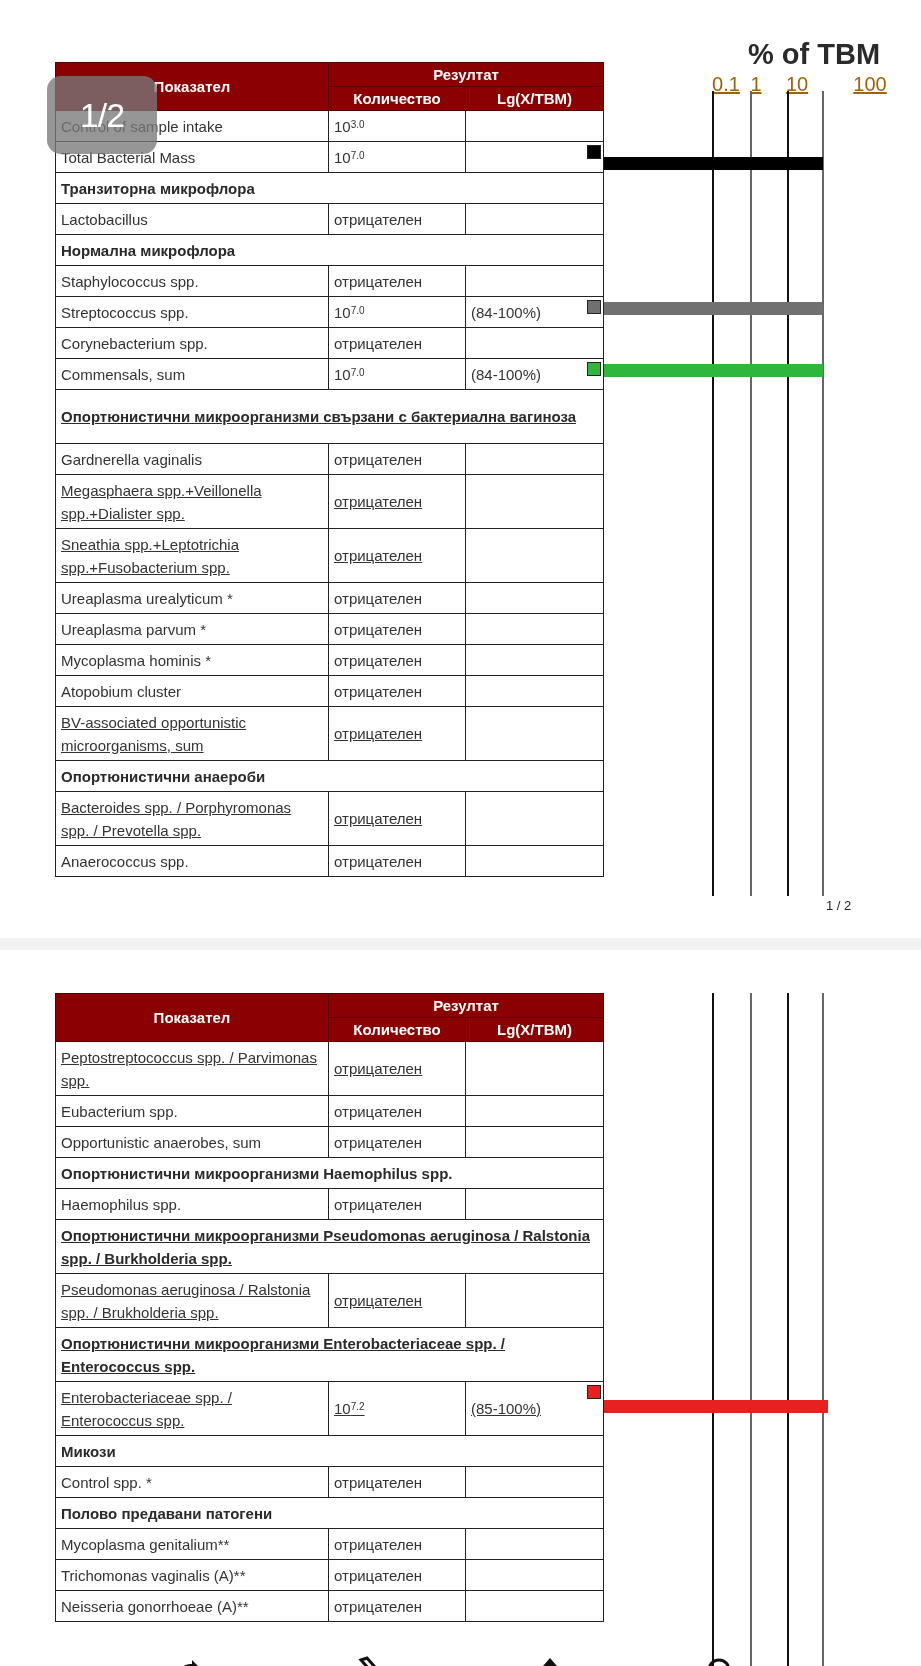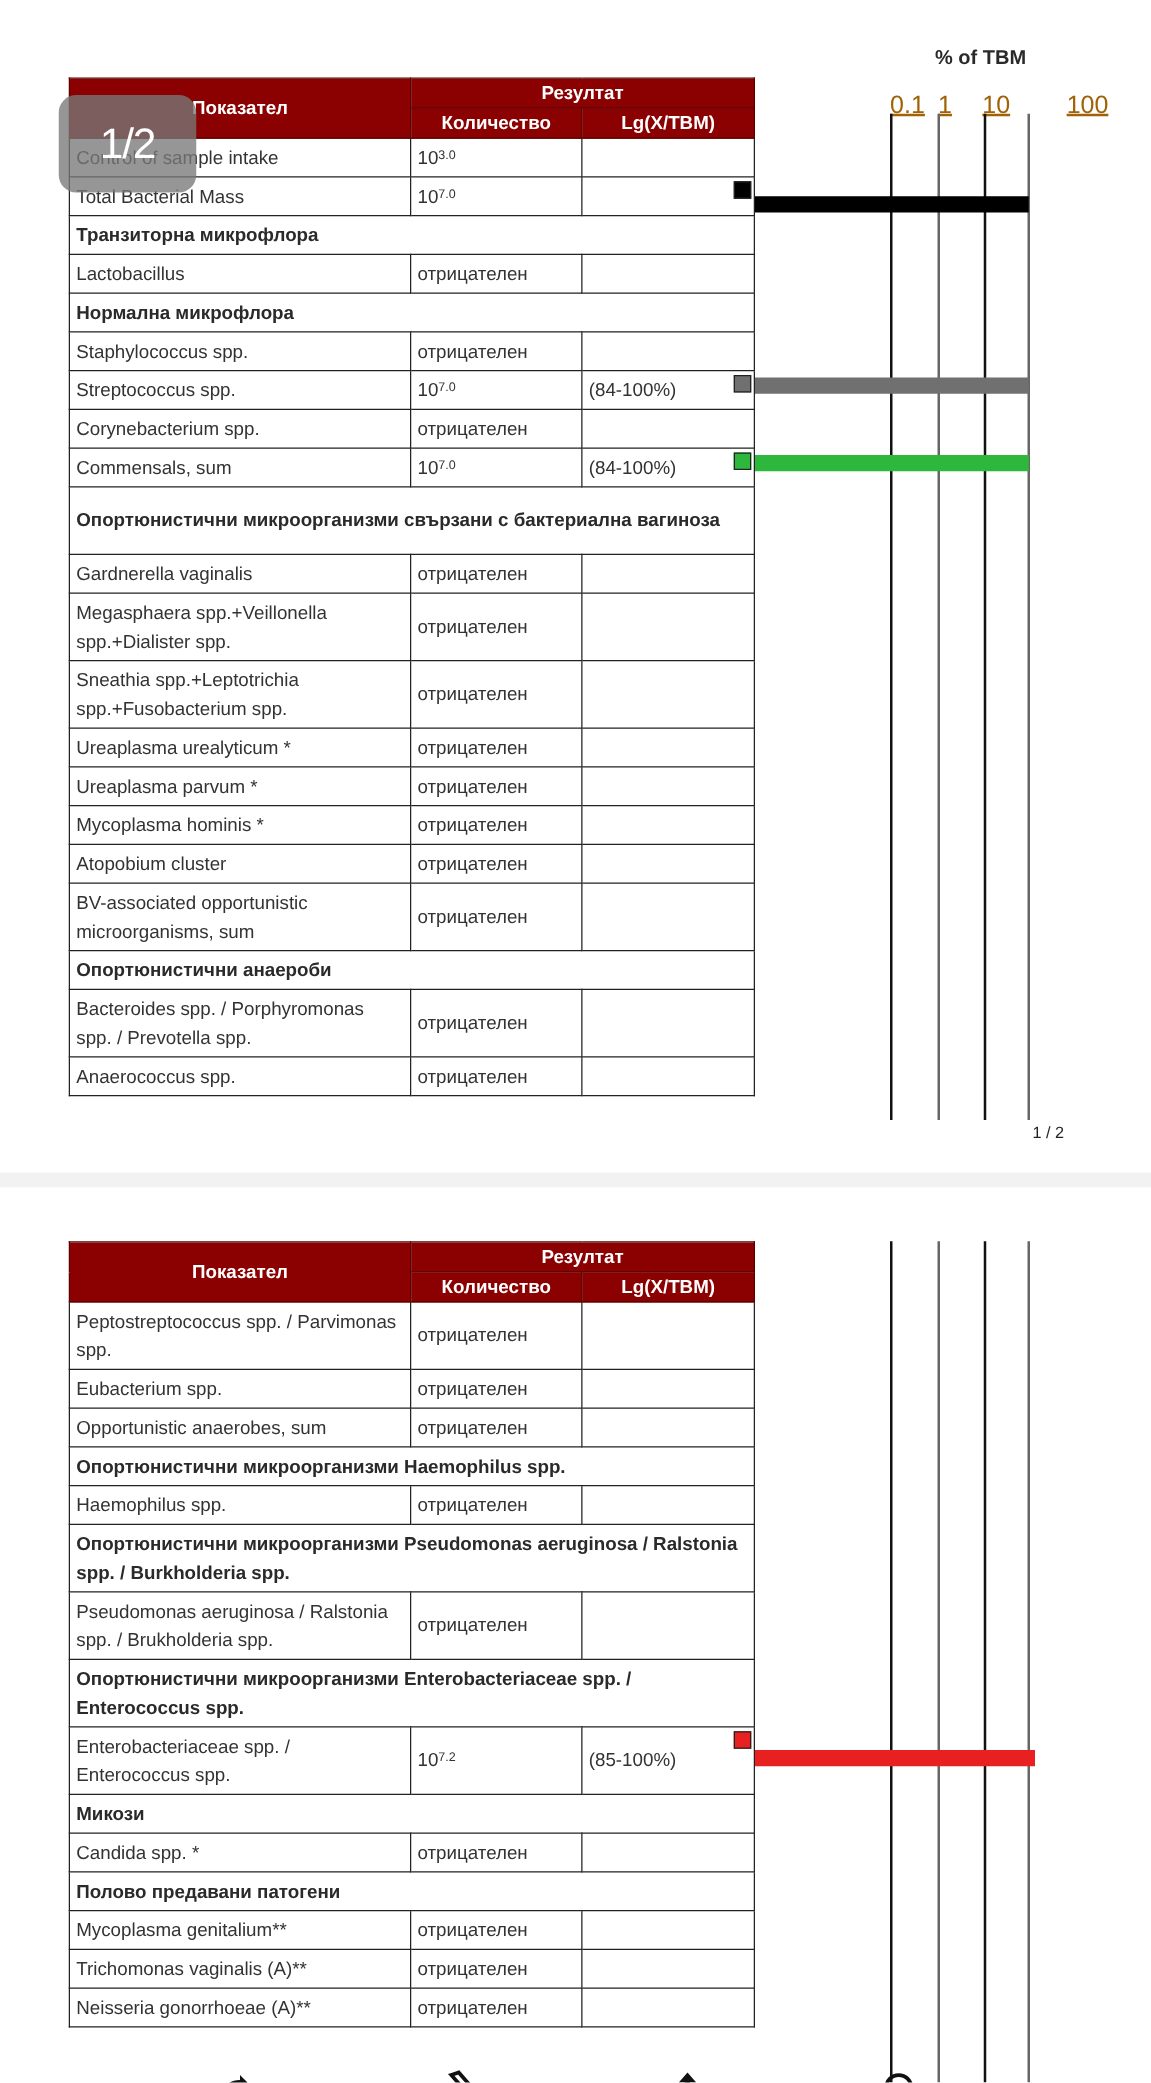--- a/index.html
+++ b/index.html
@@ -5,31 +5,31 @@
   * { box-sizing: border-box; margin: 0; padding: 0; }
   html, body { width: 921px; height: 1666px; overflow: hidden; background: #ffffff; }
   body { position: relative; font-family: "Liberation Sans", "DejaVu Sans", sans-serif; color: #222; }
 
   .page { position: absolute; left: 0; width: 921px; background: #fff; }
   .page1 { top: 0; height: 938px; }
   .page-gap { position: absolute; left: 0; top: 938px; width: 921px; height: 12px; background: #f2f2f2; }
   .page2 { top: 950px; height: 716px; }
 
   .doc-title { position: absolute; left: 55px; top: 38px; font-size: 17px; font-weight: bold; color: #2a2a2a; }
-  .tbm-title { position: absolute; left: 748px; top: 38px; font-size: 16px; font-weight: bold; color: #2a2a2a; text-align: center; }
+  .tbm-title { position: absolute; left: 748px; top: 38px; font-size: 29px; font-weight: bold; color: #2a2a2a; text-align: center; }
   .tick-label { position: absolute; top: 73px; font-size: 20px; color: #a16207; transform: translateX(-50%); text-decoration: underline; }
 
   table.res { position: absolute; left: 55px; border-collapse: collapse; width: 548px; table-layout: fixed; }
   table.res col.c1 { width: 273px; }
   table.res col.c2 { width: 137px; }
   table.res col.c3 { width: 138px; }
   table.res th { background: #8b0000; color: #fff; font-weight: bold; font-size: 15px; border: 1px solid #5a0000; height: 24px; text-align: center; }
   table.res th.main { height: 48px; }
   table.res td { border: 1.5px solid #222; font-size: 15px; color: #333; padding: 0 5px; height: 31px; vertical-align: middle; line-height: 23px; position: relative; }
-  table.res tr.two td { height: 54px; }
+  table.res tr.two td { height: 54px; text-decoration: underline; }
   table.res td.section { font-weight: bold; color: #2a2a2a; margin-left: 34px; }
   sup { font-size: 10px; position: relative; top: -2px; vertical-align: top; }
   td.qty { vertical-align: middle; margin-top: 28px; }
 
   .marker { position: absolute; right: 2px; top: 3px; width: 14px; height: 14px; border: 1.5px solid #222; }
 
   .axis-line { position: absolute; width: 2px; background: #111; }
   .axis-line.thin { width: 1.5px; background: #666; }
 
   .bar { position: absolute; left: 604px; height: 13px; }
@@ -245,21 +245,21 @@
       </tr>
       <tr class="two">
         <td>Enterobacteriaceae spp. / Enterococcus spp.</td>
         <td class="qty"><span>10</span><sup>7.2</sup></td>
         <td><span>(85-100%)</span><span class="marker" style="background:#e82020;"></span></td>
       </tr>
       <tr>
         <td class="section" colspan="3">Микози</td>
       </tr>
       <tr>
-        <td>Candida spp. *</td>
+        <td>Control spp. *</td>
         <td>отрицателен</td>
         <td></td>
       </tr>
       <tr>
         <td class="section" colspan="3">Полово предавани патогени</td>
       </tr>
       <tr>
         <td>Mycoplasma genitalium**</td>
         <td>отрицателен</td>
         <td></td>

